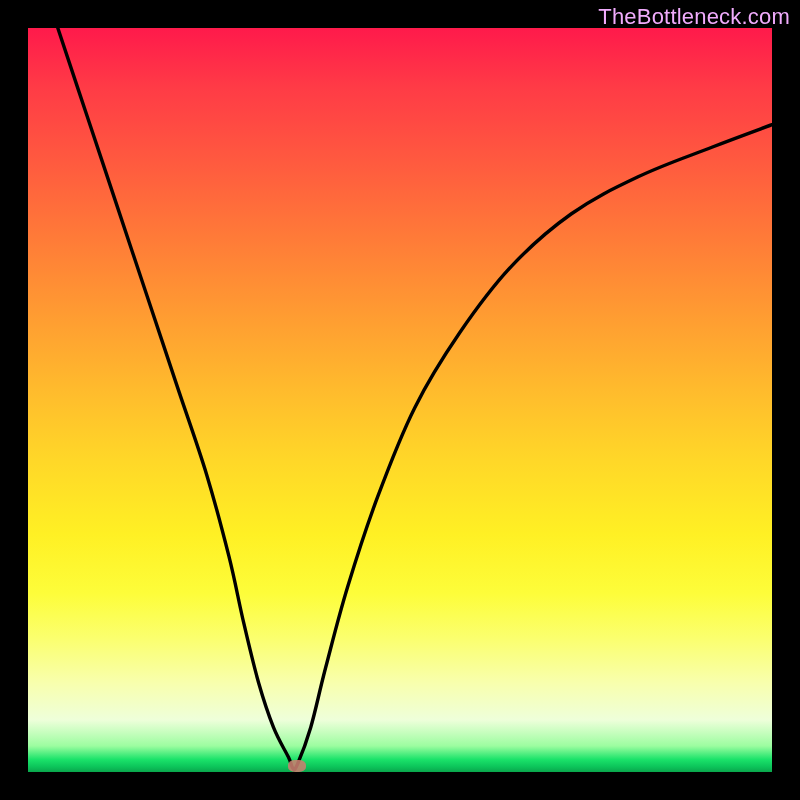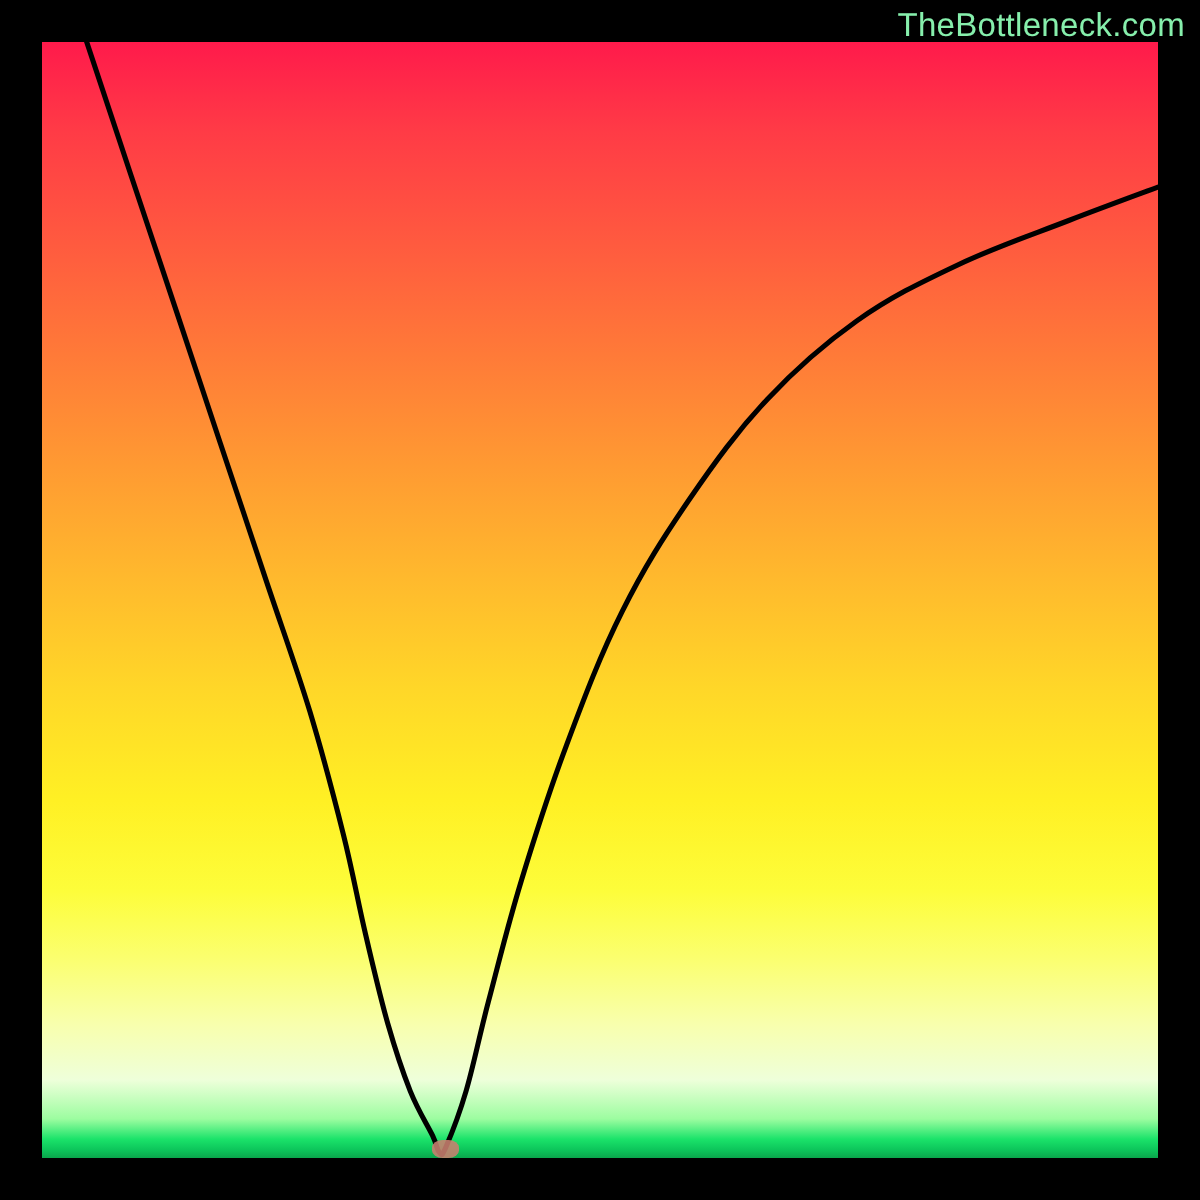--- a/index.html
+++ b/index.html
@@ -67,21 +67,21 @@
     height: 12px;
     border-radius: 7px / 5px;
     background: #c97f6f;
     opacity: 0.88;
     transform: translate(-50%, -50%);
   }
   .watermark {
     position: absolute;
     top: 4px;
     right: 10px;
-    color: #86efac;
+    color: #f0abfc;
     font-size: 22px;
     font-weight: 500;
     letter-spacing: 0.2px;
     white-space: nowrap;
   }
 </style>
 </head>
 <body>
 
 <div class="frame">

